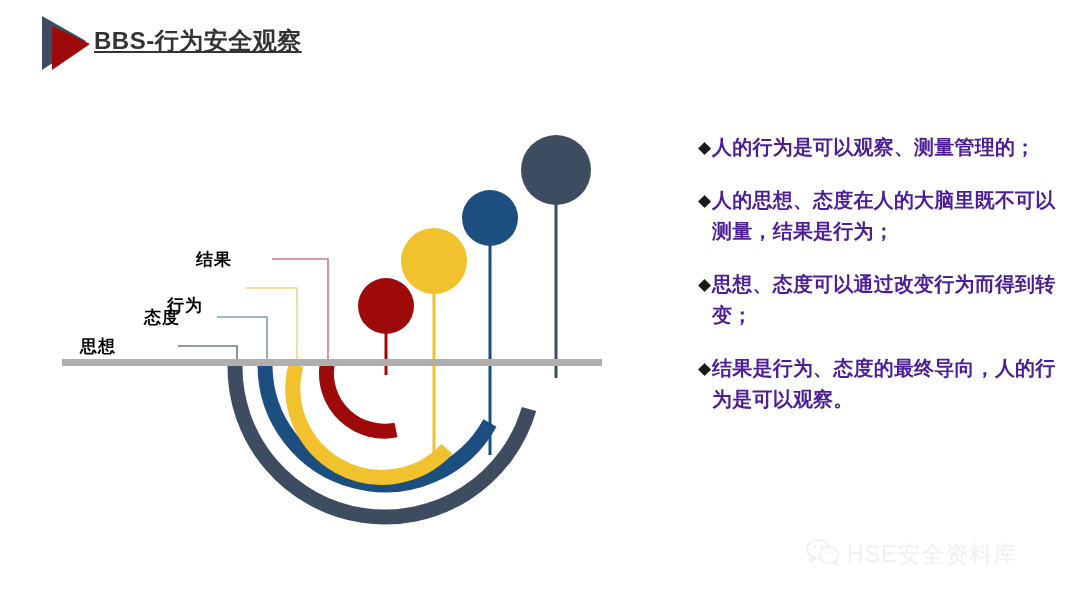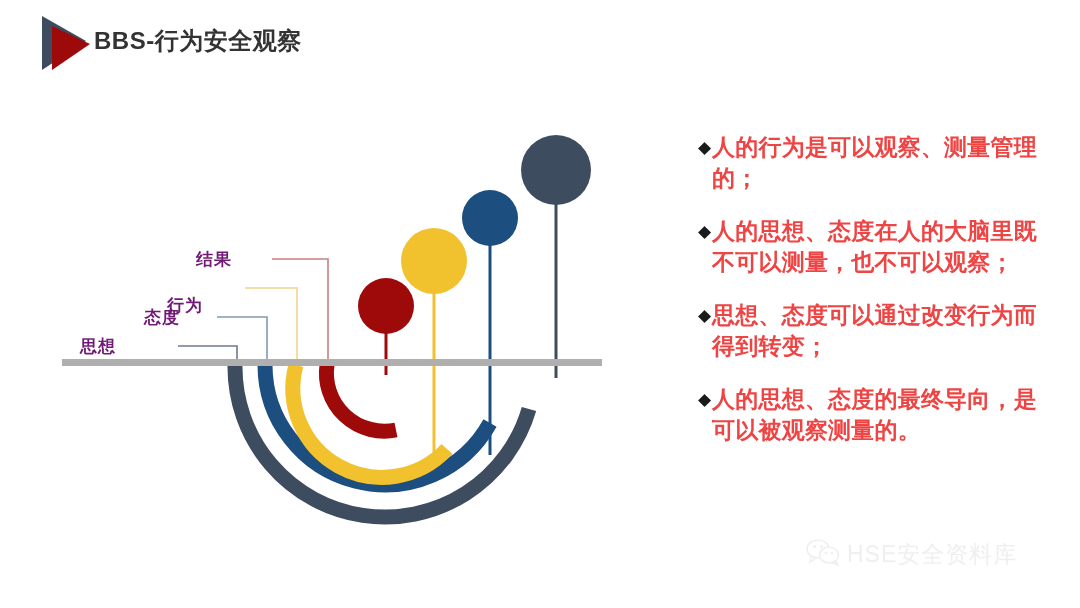--- a/index.html
+++ b/index.html
@@ -11,40 +11,40 @@
     overflow:hidden;position:relative;
   }
   #slide{position:absolute;left:0;top:0;width:1080px;height:608px;background:#fff;}
 
   
   .header{position:absolute;left:0;top:0;width:1080px;height:88px;}
   .logo{position:absolute;left:40px;top:14px;width:52px;height:58px;}
   .title{
     position:absolute;left:94px;top:25px;
     font-size:24px;font-weight:bold;color:#333333;
-    letter-spacing:.5px;white-space:nowrap;
+    letter-spacing:.5px;white-space:nowrap;text-decoration:underline;
   }
 
   
   .diagram{position:absolute;left:0;top:0;width:660px;height:608px;}
   .diagram svg{position:absolute;left:0;top:0;}
   .dlabel{
-    position:absolute;font-size:17px;font-weight:bold;color:#701a75;
+    position:absolute;font-size:17px;font-weight:bold;color:#000000;
     white-space:nowrap;letter-spacing:1px;
   }
 
   
   .bullets{position:absolute;left:698px;top:132px;width:360px;}
   .bullet{display:flex;align-items:flex-start;margin-bottom:22px;}
   .bullet .dia{
     font-size:17px;line-height:31px;color:#1a1a1a;
     margin-right:1px;flex:0 0 auto;
   }
   .bullet .btxt{
-    font-size:23px;font-weight:bold;line-height:31px;color:#ef4444;
+    font-size:20px;font-weight:bold;line-height:31px;color:#4c1d95;
     letter-spacing:.2px;
   }
 
   
   .watermark{
     position:absolute;left:806px;top:538px;
     display:flex;align-items:center;opacity:.55;
   }
   .wm-text{
     font-size:23px;color:#e3e3e3;margin-left:7px;
@@ -107,31 +107,31 @@
 
   <div class="bullets">
 
     <div class="bullet">
       <span class="dia">◆</span>
       <span class="btxt">人的行为是可以观察、测量管理的；</span>
     </div>
 
     <div class="bullet">
       <span class="dia">◆</span>
-      <span class="btxt">人的思想、态度在人的大脑里既不可以测量，也不可以观察；</span>
+      <span class="btxt">人的思想、态度在人的大脑里既不可以测量，结果是行为；</span>
     </div>
 
     <div class="bullet">
       <span class="dia">◆</span>
       <span class="btxt">思想、态度可以通过改变行为而得到转变；</span>
     </div>
 
     <div class="bullet">
       <span class="dia">◆</span>
-      <span class="btxt">人的思想、态度的最终导向，是可以被观察测量的。</span>
+      <span class="btxt">结果是行为、态度的最终导向，人的行为是可以观察。</span>
     </div>
   </div>
 
   <div class="watermark">
     <span>
       <svg width="34" height="28" viewBox="0 0 34 28">
         <ellipse cx="12" cy="11" rx="11" ry="9" fill="none" stroke="#E3E3E3" stroke-width="1.6"></ellipse>
         <polygon points="5,18 4,24 10,20" fill="none" stroke="#E3E3E3" stroke-width="1.6"></polygon>
         <ellipse cx="23" cy="17" rx="9.5" ry="8" fill="#ffffff" stroke="#E3E3E3" stroke-width="1.6"></ellipse>
         <polygon points="30,23 32,27 27,25" fill="none" stroke="#E3E3E3" stroke-width="1.6"></polygon>

